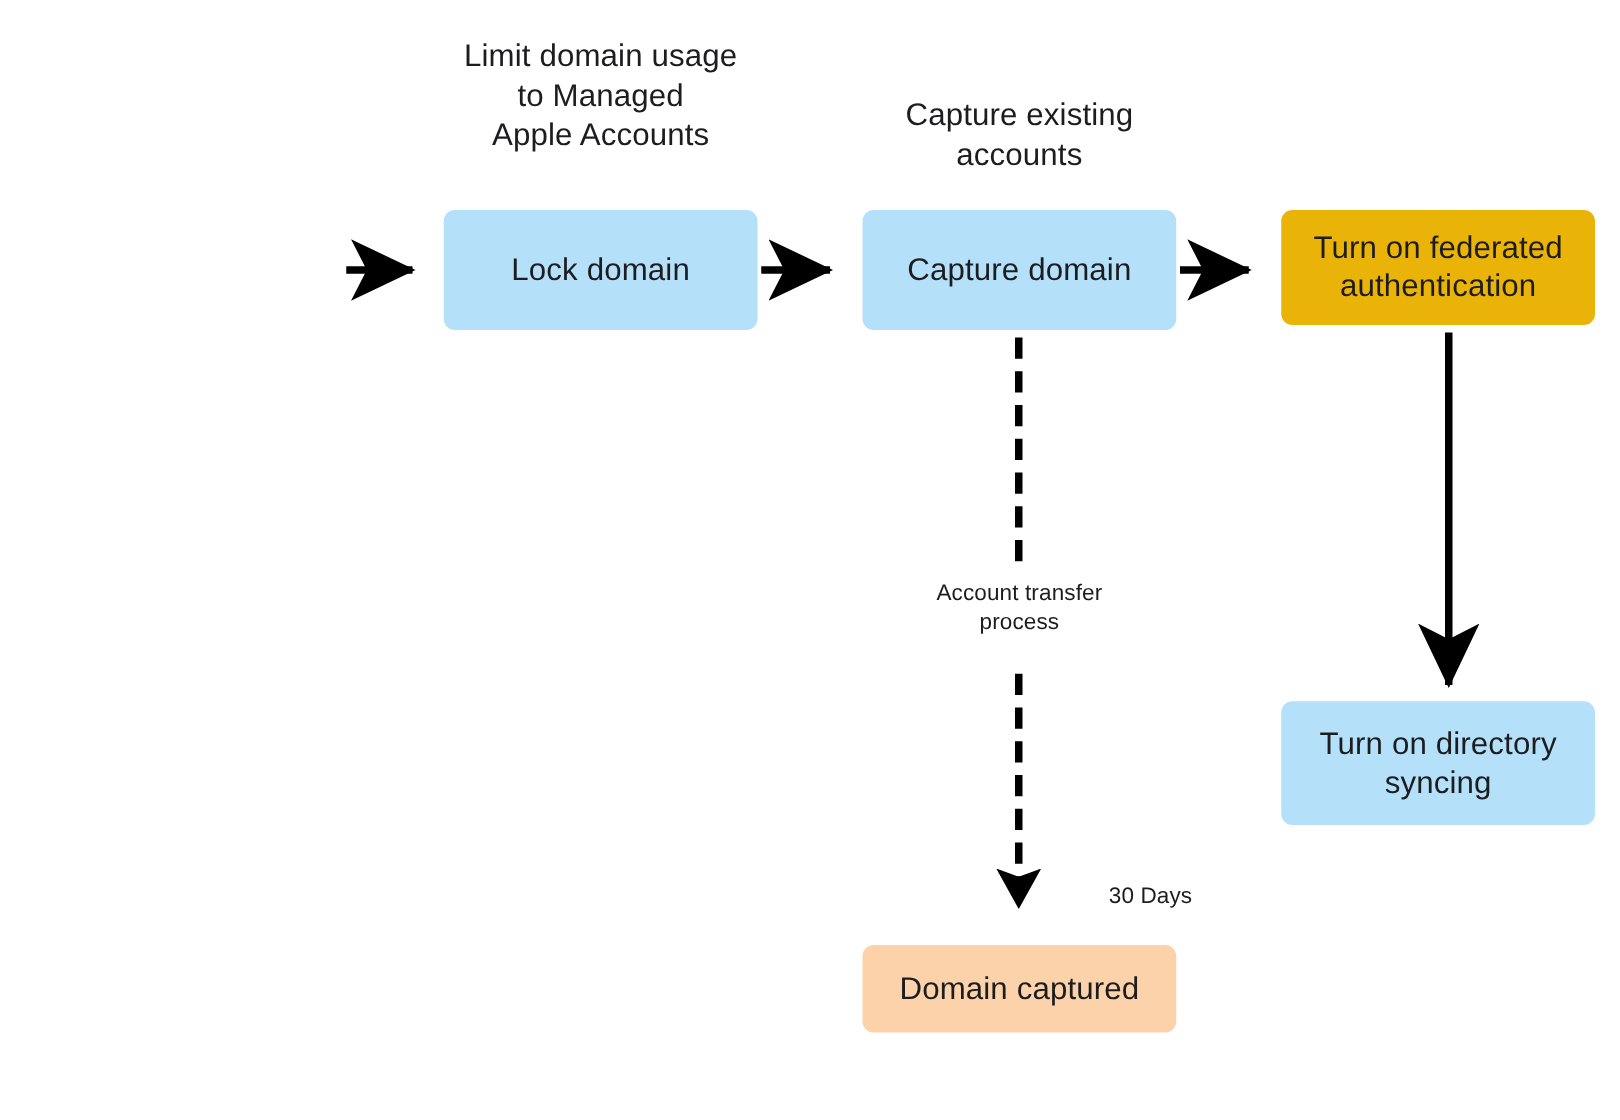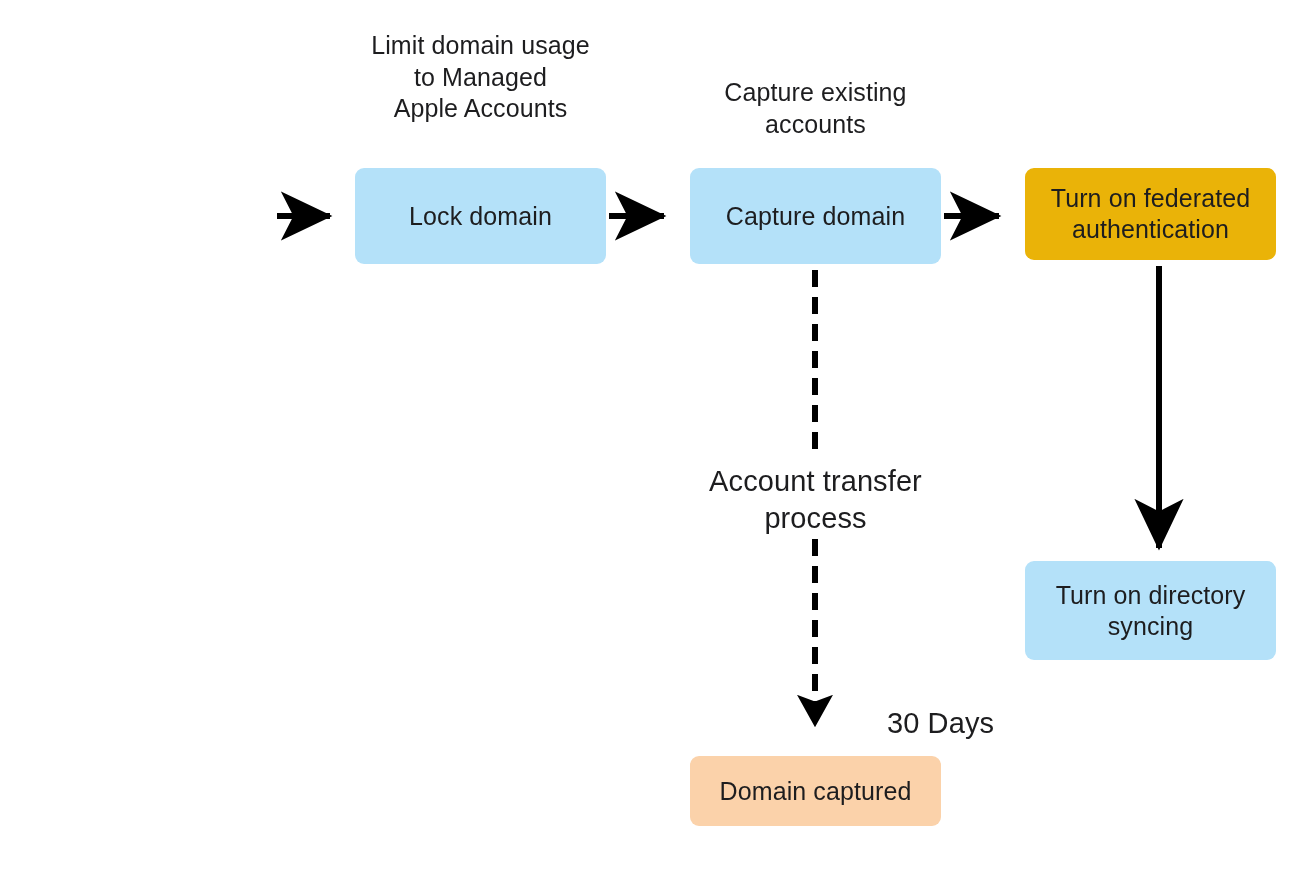--- a/index.html
+++ b/index.html
@@ -48,21 +48,21 @@
     text-align: center;
     font-size: 25px;
     line-height: 1.26;
     letter-spacing: 0.1px;
     color: #1d1d1f;
     white-space: pre-line;
   }
   .edge-label {
     position: absolute;
     text-align: center;
-    font-size: 29px;
+    font-size: 18px;
     line-height: 1.26;
     letter-spacing: 0.1px;
     color: #1d1d1f;
     background: #ffffff;
     white-space: pre-line;
   }
 </style>
 </head>
 <body>
 

